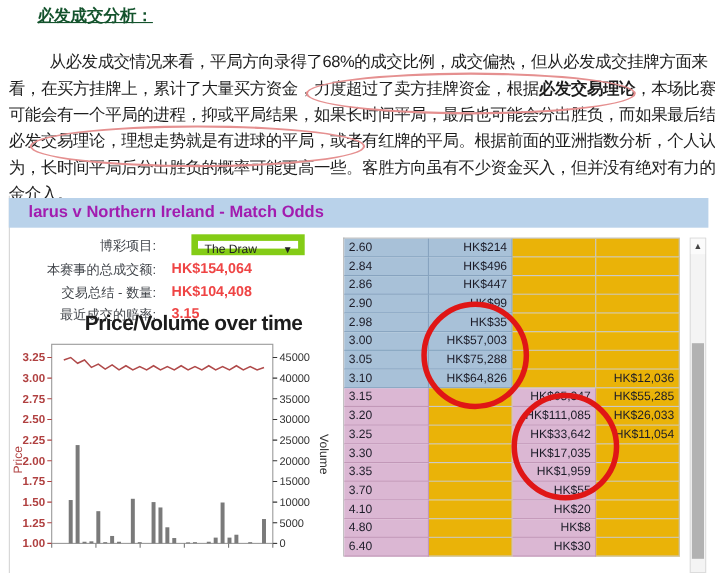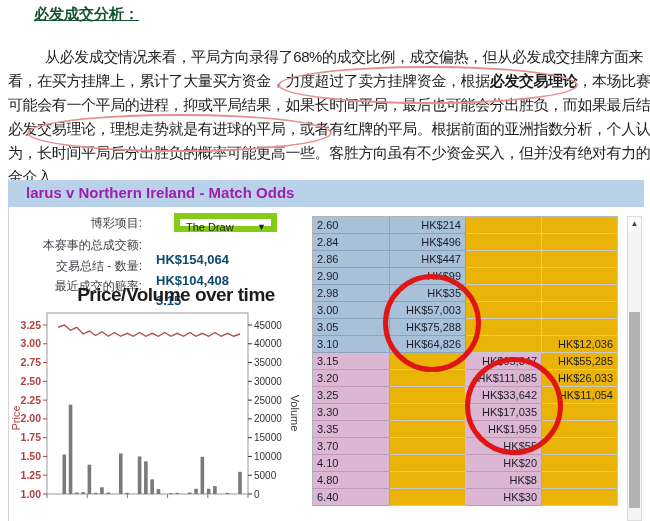--- a/index.html
+++ b/index.html
@@ -20,21 +20,21 @@
   .ellipse-2 { left:27px; top:114px; width:305px; height:38px; }
 
   
   .left-rule { position:absolute; left:8px; top:178px; width:1px; height:343px; background:#d4d4d4; }
   .match-header { position:absolute; left:8px; top:180px; width:636px; height:27px;
     background:#b9d2ea; color:#a21caf; font-size:15px; font-weight:bold;
     line-height:26px; padding-left:18px; }
 
   .info-row { position:absolute; left:8px; width:300px; height:20px; font-size:12px; }
   .info-label { position:absolute; left:0; top:2px; width:134px; text-align:right; color:#40444a; }
-  .info-value { position:absolute; left:148px; top:17px; font-size:13px; font-weight:bold; color:#0c4a6e; }
+  .info-value { position:absolute; left:148px; top:1px; font-size:13px; font-weight:bold; color:#ef4444; }
   .row-project { top:213px; } .row-total { top:235px; } .row-summary { top:256px; } .row-last { top:276px; }
 
   .market-select { position:absolute; left:146px; top:0px; width:103px; height:19px;
     background:#fff; border:6px solid #84cc16; font-size:11px; color:#222;
     line-height:17px; padding-left:6px; cursor:default;margin-left:20px; }
   .market-select .chev { position:absolute; right:5px; top:0; font-size:9px; color:#222; }
 
   
   .chart-title { position:absolute; left:8px; top:284px; width:292px; text-align:center;
     font-size:19px; font-weight:bold; color:#1c1c1c; letter-spacing:-0.5px;padding-left:44px; }

